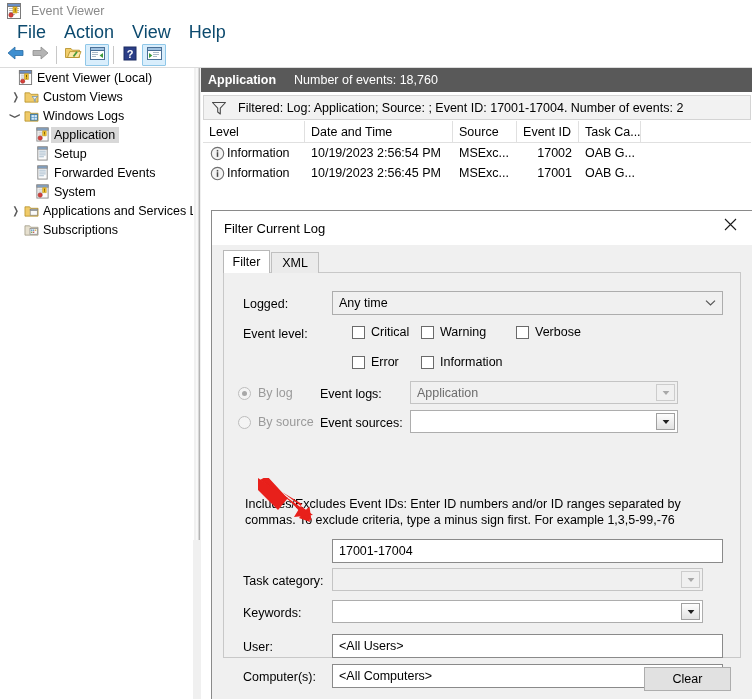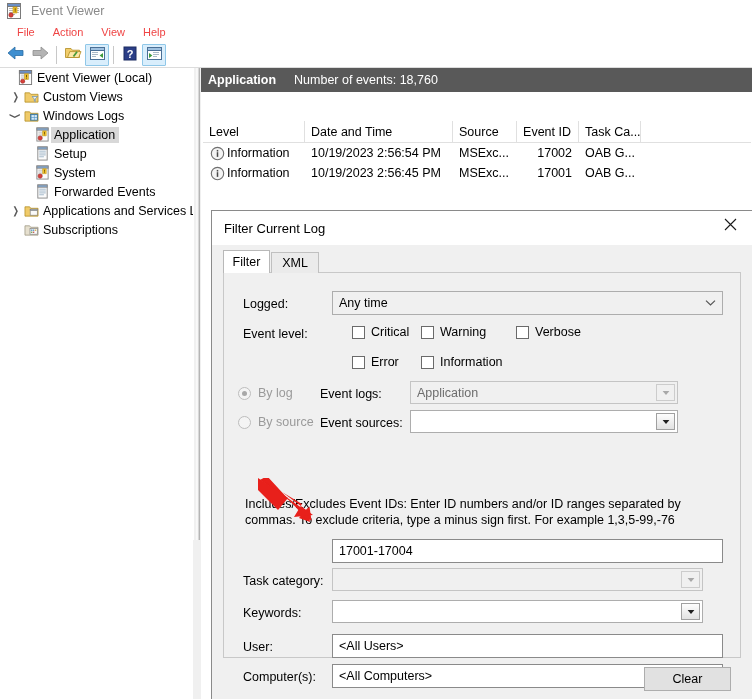--- a/index.html
+++ b/index.html
@@ -44,22 +44,22 @@
     position: absolute;
     left: 0; top: 22px;
     width: 752px; height: 20px;
     background: #ffffff;
     display: flex;
     align-items: center;
     padding-left: 8px;
     box-sizing: border-box;
   }
   .menu-item {
-    font-size: 11px;
-    color: #ef4444;
+    font-size: 18px;
+    color: #0c4a6e;
     padding: 2px 9px 2px 9px;
     cursor: default;
     white-space: nowrap;
   }
 
   
   #toolbar {
     position: absolute;
     left: 0; top: 42px;
     width: 752px; height: 26px;
@@ -611,46 +611,46 @@
         <rect x="4.5" y="9" width="7" height="1" fill="#9fb6c9"></rect>
           <rect x="4.5" y="11" width="5" height="1" fill="#9fb6c9"></rect>
       </svg>
     </span>
     <span class="tw-lbl">Setup</span>
   </div>
 
   <div class="tree-row" style="padding-left:34px">
     <span class="tw-ico">
       <svg width="15" height="15" viewBox="0 0 16 16">
+        <rect x="3" y="1" width="10" height="14" fill="#fbfbfb" stroke="#8a8a8a"></rect>
+        <rect x="3" y="1" width="10" height="2.4" fill="#7fa8d4" stroke="#8a8a8a"></rect>
+        <rect x="4.5" y="5" width="7" height="1" fill="#9fb6c9"></rect>
+          <rect x="4.5" y="7" width="7" height="1" fill="#9fb6c9"></rect>
+        <rect x="4.5" y="9" width="7" height="1" fill="#9fb6c9"></rect>
+          <rect x="4.5" y="11" width="5" height="1" fill="#9fb6c9"></rect>
+      </svg>
+    </span>
+    <span class="tw-lbl">Forwarded Events</span>
+  </div>
+
+  <div class="tree-row" style="padding-left:34px">
+    <span class="tw-ico">
+      <svg width="15" height="15" viewBox="0 0 16 16">
         <rect x="2" y="1" width="12" height="14" fill="#fbfbfb" stroke="#8a8a8a"></rect>
         <rect x="2" y="1" width="12" height="2.4" fill="#7fa8d4" stroke="#8a8a8a"></rect>
         <rect x="3.5" y="5" width="8" height="1" fill="#c0c0c0"></rect>
           <rect x="3.5" y="7" width="8" height="1" fill="#c0c0c0"></rect>
         <rect x="3.5" y="9" width="5" height="1" fill="#c0c0c0"></rect>
         <circle cx="5.5" cy="11.8" r="2.3" fill="#d6403a" stroke="#9c2320" stroke-width="0.6"></circle>
         <path d="M8.2 4 L12 4 L12 9.2 L8.2 9.2 Z" fill="#f4c430" stroke="#c49a10" stroke-width="0.6"></path>
         <rect x="9.7" y="5" width="0.8" height="2.2" fill="#5a4300"></rect>
           <rect x="9.7" y="7.8" width="0.8" height="0.8" fill="#5a4300"></rect>
       </svg>
     </span>
     <span class="tw-lbl">System</span>
-  </div>
-
-  <div class="tree-row" style="padding-left:34px">
-    <span class="tw-ico">
-      <svg width="15" height="15" viewBox="0 0 16 16">
-        <rect x="3" y="1" width="10" height="14" fill="#fbfbfb" stroke="#8a8a8a"></rect>
-        <rect x="3" y="1" width="10" height="2.4" fill="#7fa8d4" stroke="#8a8a8a"></rect>
-        <rect x="4.5" y="5" width="7" height="1" fill="#9fb6c9"></rect>
-          <rect x="4.5" y="7" width="7" height="1" fill="#9fb6c9"></rect>
-        <rect x="4.5" y="9" width="7" height="1" fill="#9fb6c9"></rect>
-          <rect x="4.5" y="11" width="5" height="1" fill="#9fb6c9"></rect>
-      </svg>
-    </span>
-    <span class="tw-lbl">Forwarded Events</span>
   </div>
 
   <div class="tree-row" style="padding-left:8px">
     <span class="tw-exp chev-right"></span>
     <span class="tw-ico">
       <svg width="15" height="14" viewBox="0 0 16 15">
         <path d="M1 3 L6 3 L7.2 4.6 L15 4.6 L15 13 L1 13 Z" fill="#f0cb6a" stroke="#b08b22" stroke-width="0.8"></path>
         <rect x="6.6" y="5.6" width="7.6" height="6.4" fill="#fafafa" stroke="#7d7d7d" stroke-width="0.7"></rect>
         <rect x="6.6" y="5.6" width="7.6" height="1.5" fill="#b9c9d8" stroke="#7d7d7d" stroke-width="0.7"></rect>
       </svg>
@@ -680,20 +680,28 @@
 </div>
 <div id="vscroll"></div>
 
 <div id="content">
 
   <div id="loghdr">
     <span class="bold">Application</span>
     <span class="cnt">Number of events: 18,760</span>
   </div>
 
+  <div id="filterbar">
+    <span id="filter-icon">
+      <svg width="16" height="14" viewBox="0 0 16 14">
+        <path d="M1.5 1.5 L14.5 1.5 L9.3 7.2 L9.3 13 L6.7 11 L6.7 7.2 Z" fill="none" stroke="#4a4a4a" stroke-width="1.1" stroke-linejoin="round"></path>
+      </svg>
+    </span>
+    <span class="ftxt">Filtered: Log: Application; Source: ; Event ID: 17001-17004. Number of events: 2</span>
+  </div>
 
   <div id="evlist">
     <div id="evhead">
       <div class="evcol c-level">Level</div>
       <div class="evcol c-date">Date and Time</div>
       <div class="evcol c-src">Source</div>
       <div class="evcol c-eid num">Event ID</div>
       <div class="evcol c-task">Task Ca...</div>
     </div>
 

